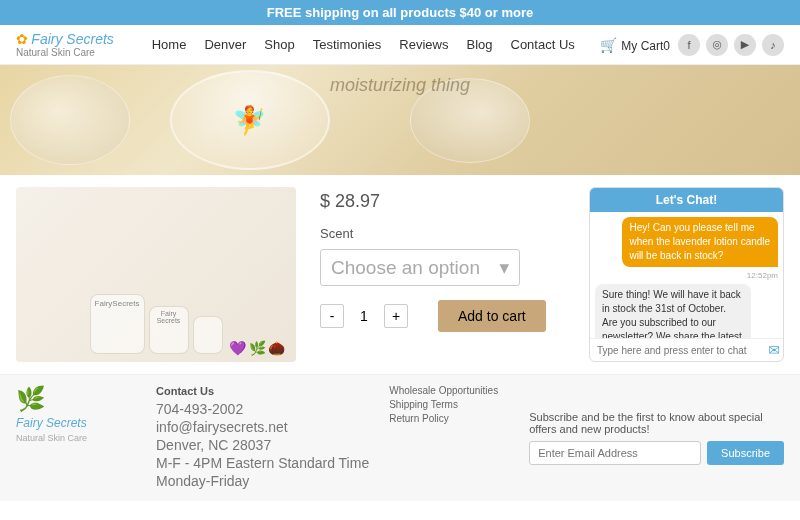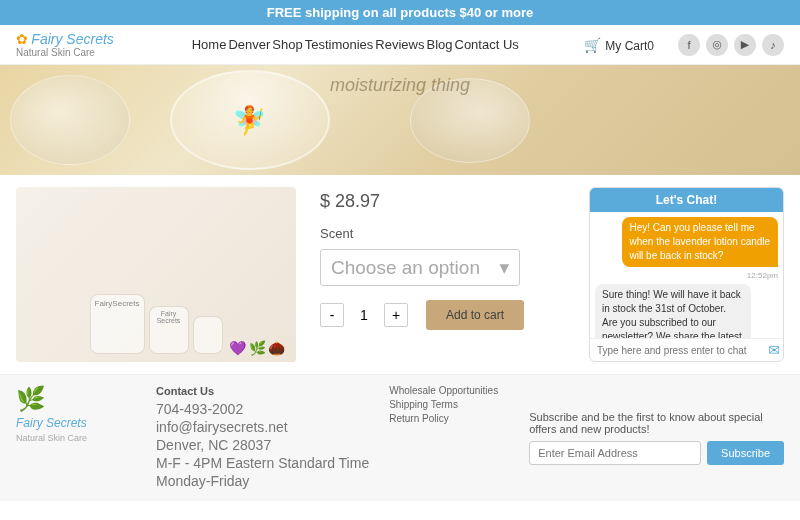--- a/index.html
+++ b/index.html
@@ -35,32 +35,32 @@
     }
     .logo-tagline {
       font-size: 10px;
       color: #888;
     }
     nav {
       display: flex;
       align-items: center;
       flex: 1;
       justify-content: center;
-      gap: 2px;
+      gap: 18px;
     }
     nav a {
       text-decoration: none;
       color: #333;
       font-size: 13px;
       cursor: pointer;
     }
     .header-right {
       display: flex;
       align-items: center;
-      gap: 24px;
+      gap: 8px;
     }
     .cart-btn {
       font-size: 12px;
       color: #333;
       cursor: pointer;
       white-space: nowrap;
     }
     .cart-icon { font-size: 14px; }
     .social-icons {
       display: flex;
@@ -225,27 +225,27 @@
       justify-content: center;
       border-radius: 2px;
     }
     .qty-value {
       font-size: 14px;
       min-width: 20px;
       text-align: center;
     }
     .add-to-cart-btn {
       background: #c8a87a;
-      color: #404040;
+      color: #000000;
       border: none;
       padding: 8px 20px;
       border-radius: 3px;
       cursor: pointer;
-      font-size: 12px;
-      margin-left: 8px;
+      font-size: 14px;
+      margin-left: 20px;
     }
 
     
     .chat-widget {
       width: 195px;
       min-width: 195px;
       background: #fff;
       border: 1px solid #ddd;
       border-radius: 6px;
       overflow: hidden;

